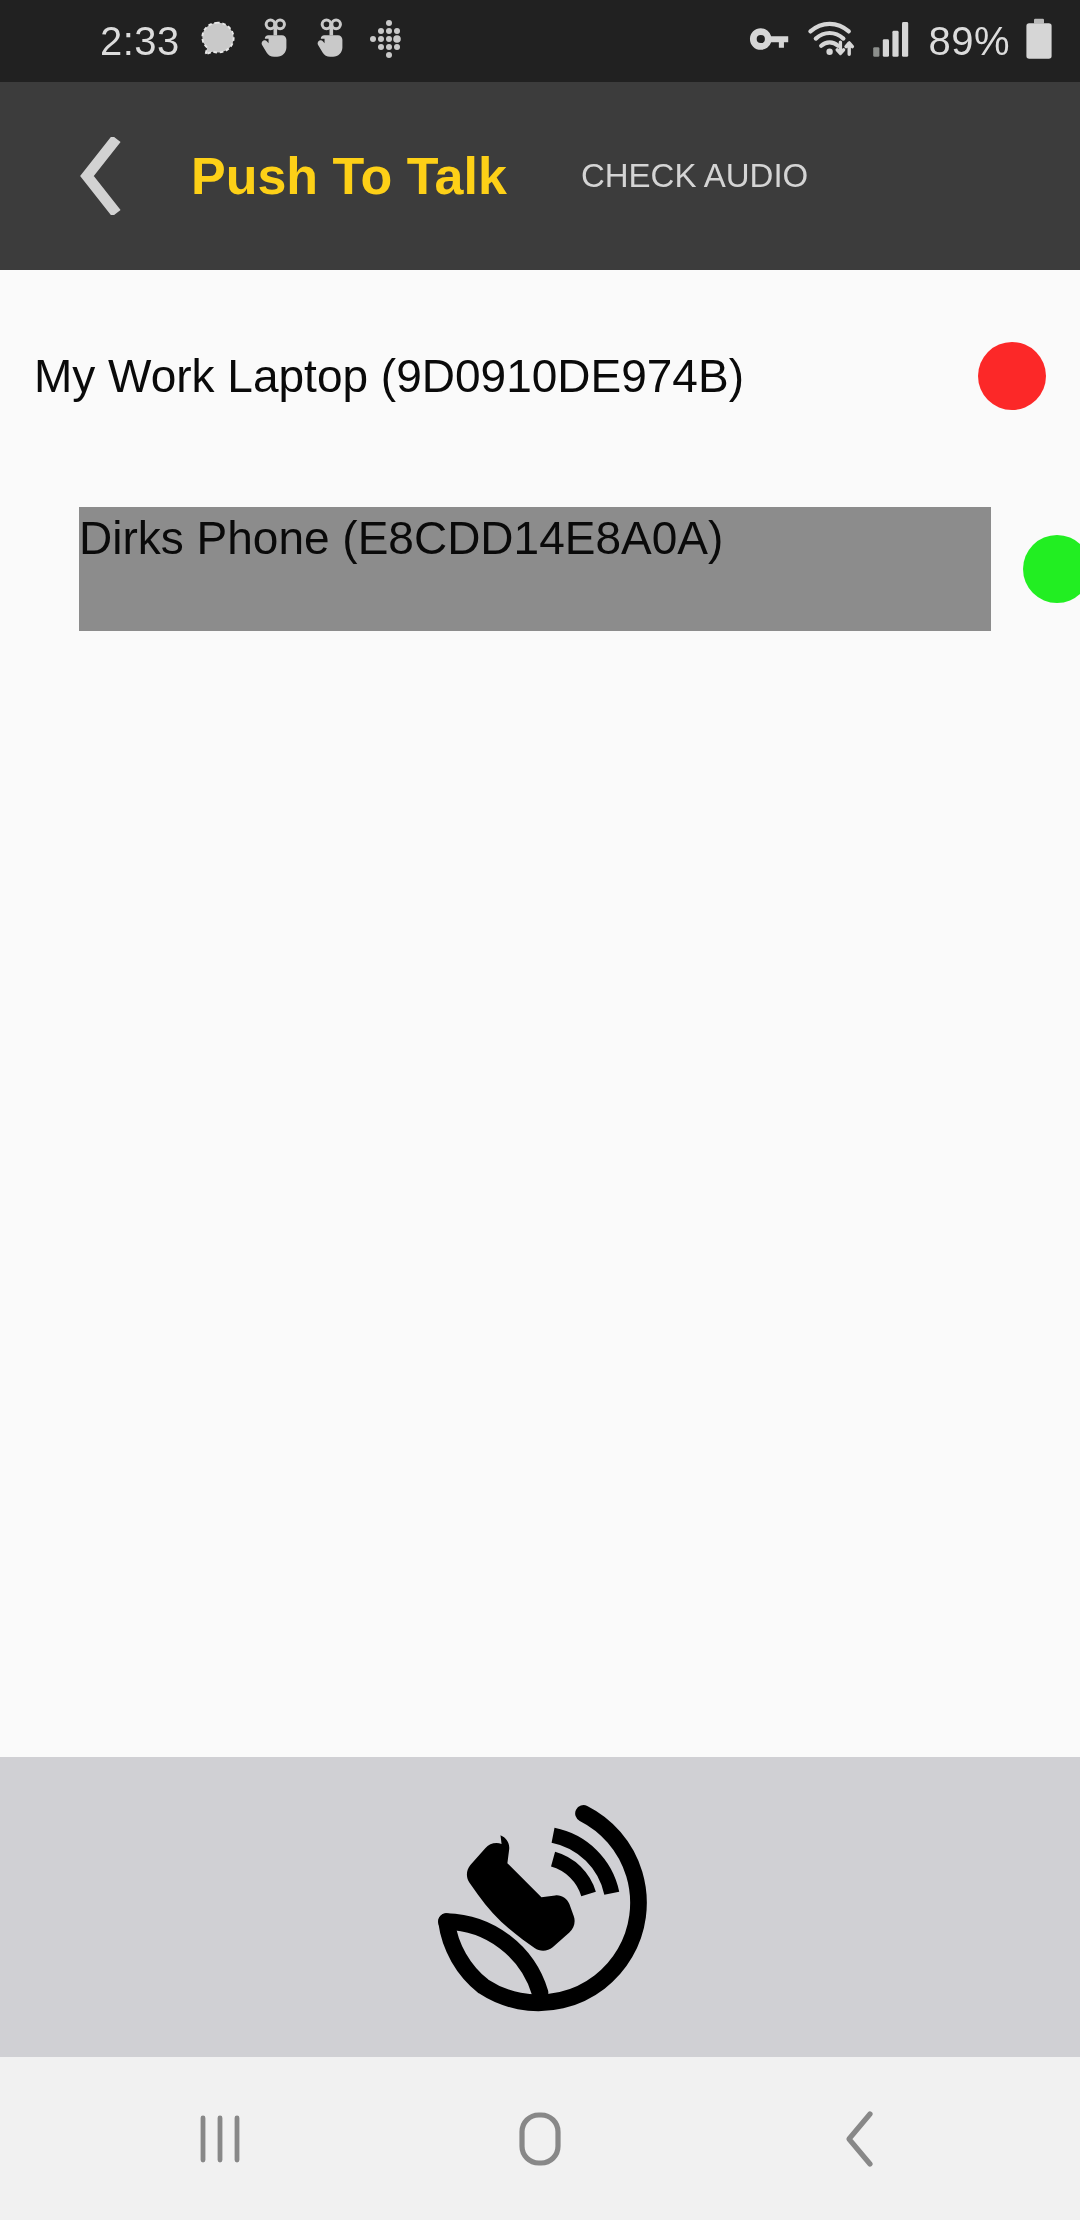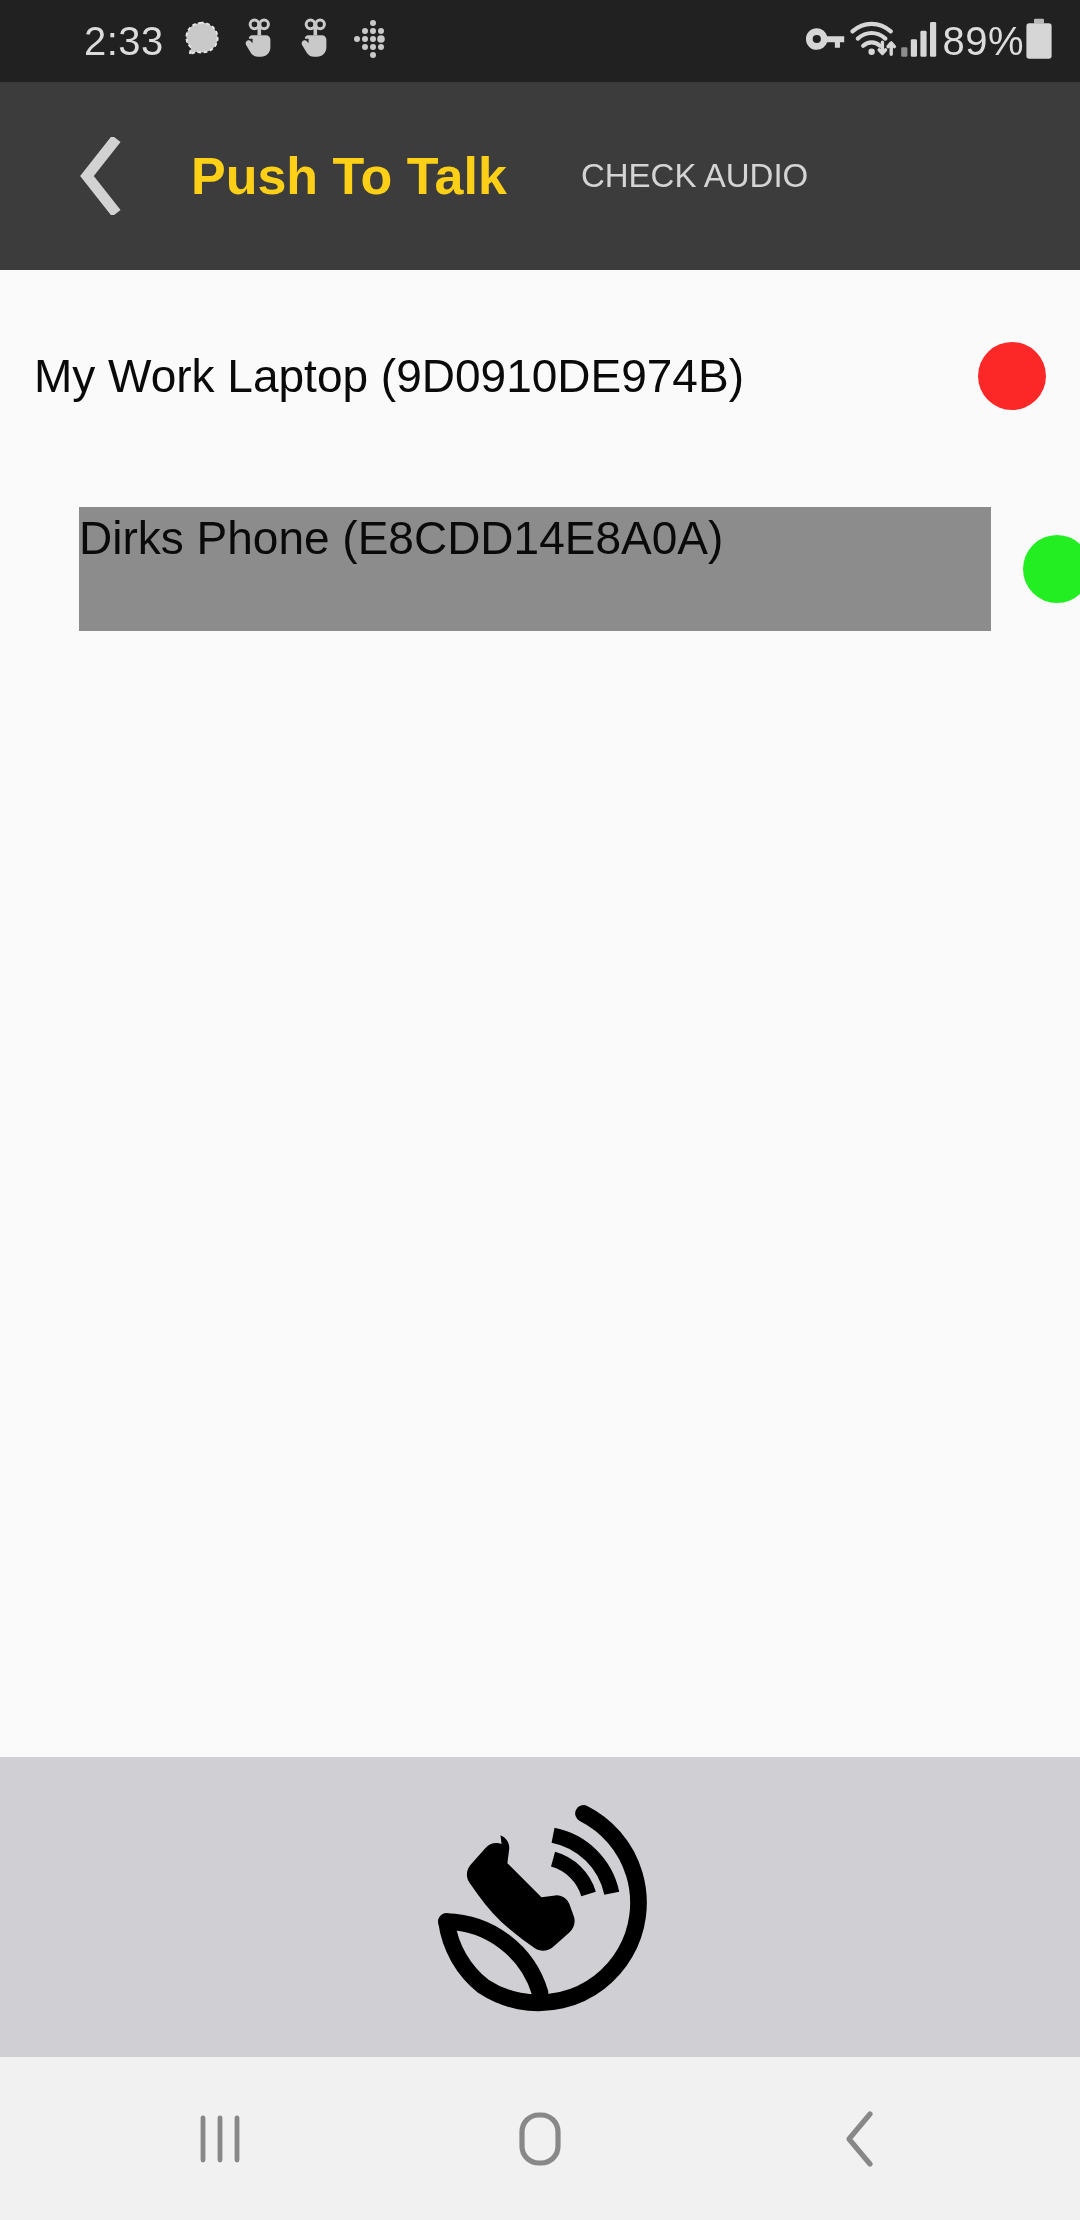--- a/index.html
+++ b/index.html
@@ -12,22 +12,22 @@
   #screen { position:relative; width:1080px; height:2220px; }
 
   
   .statusbar{
     position:absolute; left:0; top:0; width:1080px; height:82px;
     background:#212121; color:#d6d6d6;
     display:flex; align-items:center; justify-content:space-between;
     padding:0 26px 0 84px;
   }
   .sb-left{ display:flex; align-items:center; gap:18px; }
-  .sb-right{ display:flex; align-items:center; }
-  .sb-time{ font-size:40px; letter-spacing:.5px; color:#dcdcdc; }
+  .sb-right{ display:flex; align-items:center; gap:14px; }
+  .sb-time{ font-size:40px; letter-spacing:.5px; color:#dcdcdc;margin-left:16px; }
   .sb-batt-text{ font-size:40px; color:#dcdcdc; letter-spacing:.5px; }
   .sb-ico{ display:block; }
 
   
   .appbar{
     position:absolute; left:0; top:82px; width:1080px; height:188px;
     background:#3c3c3c;
     display:flex; align-items:center;
   }
   .back-btn{

